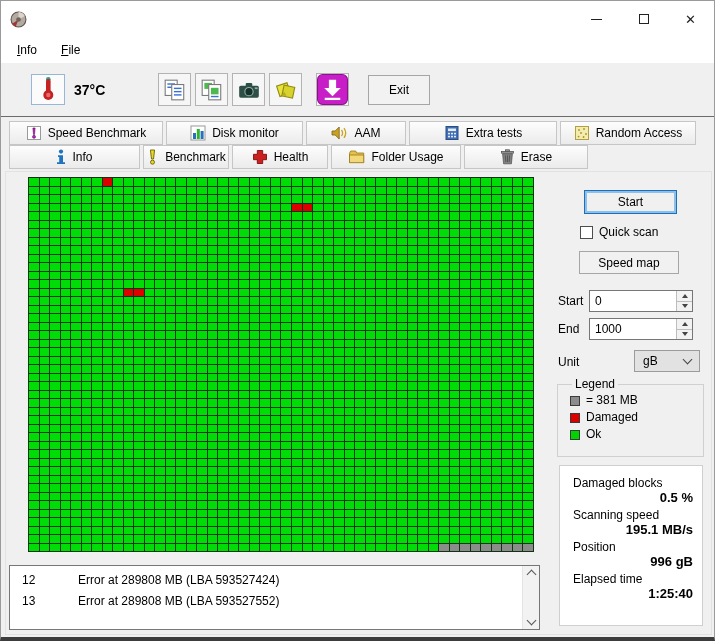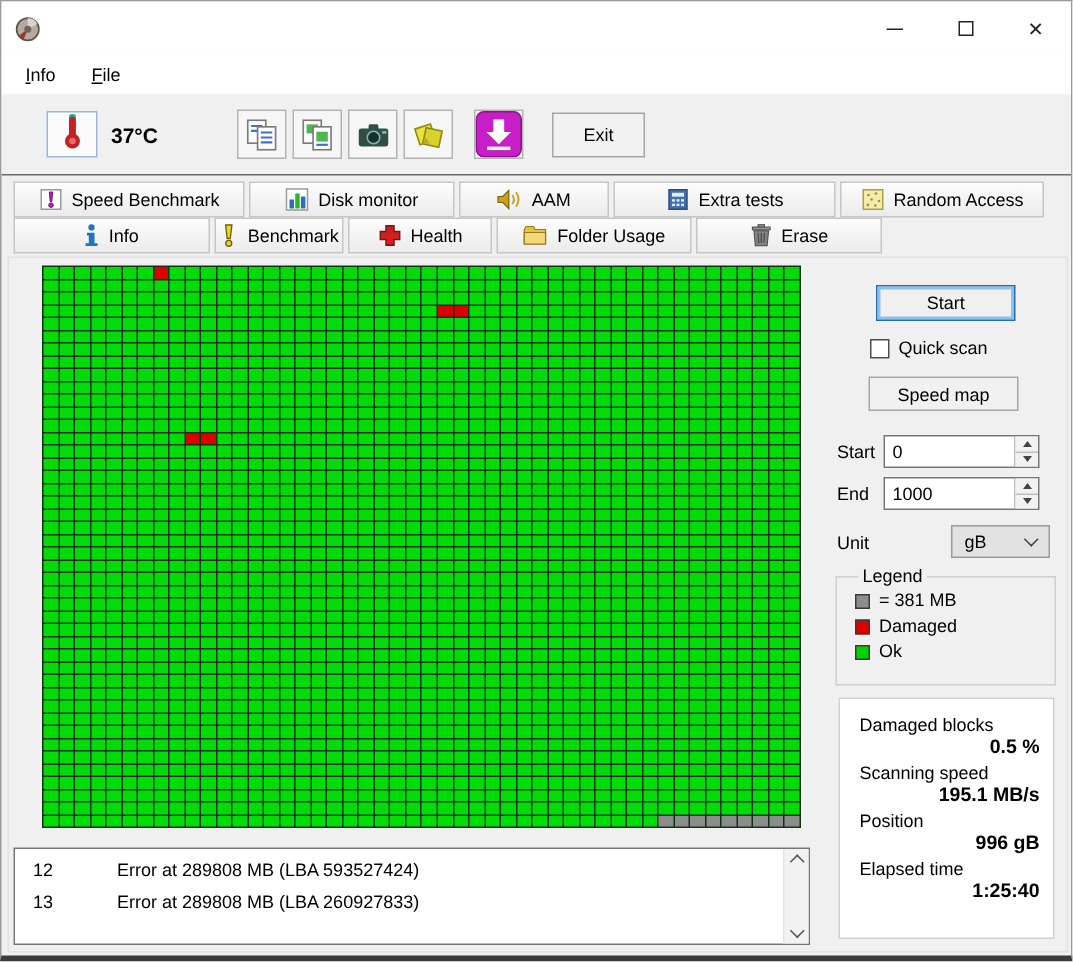--- a/index.html
+++ b/index.html
@@ -2509,21 +2509,21 @@
     </div>
 
   <div id="error-list" class="abs">
     <div class="err-rows" id="error-rows">
         <div class="err-row">
           <span class="err-num">12</span>
           <span>Error at 289808 MB (LBA 593527424)</span>
         </div>
         <div class="err-row">
           <span class="err-num">13</span>
-          <span>Error at 289808 MB (LBA 260927833)</span>
+          <span>Error at 289808 MB (LBA 593527552)</span>
         </div>
       </div>
     <div class="vscroll">
       <span class="chev-up"></span>
       <span class="chev-dn"></span>
     </div>
   </div>
 
 </div>
 

